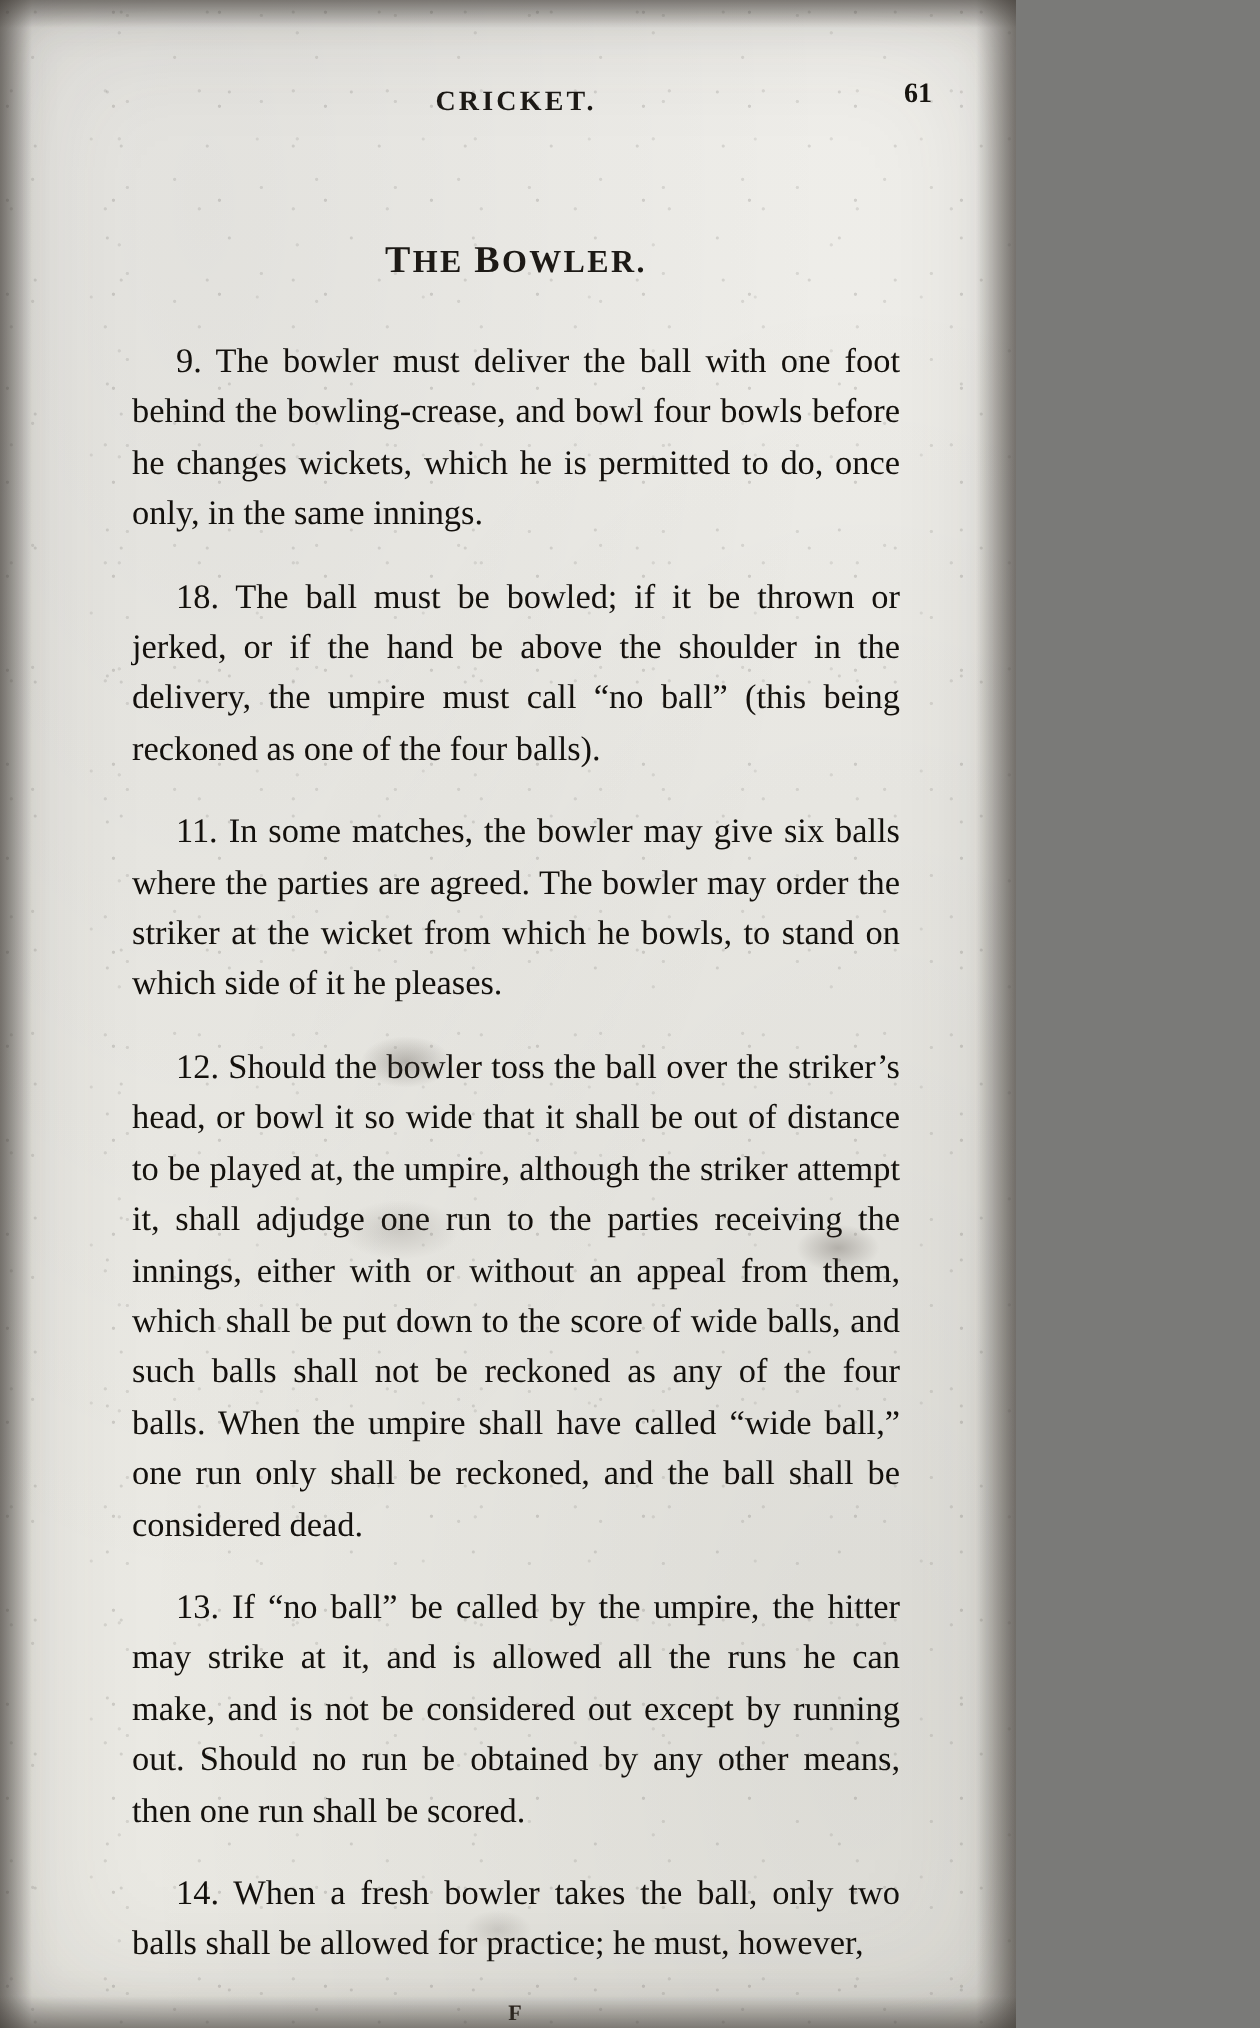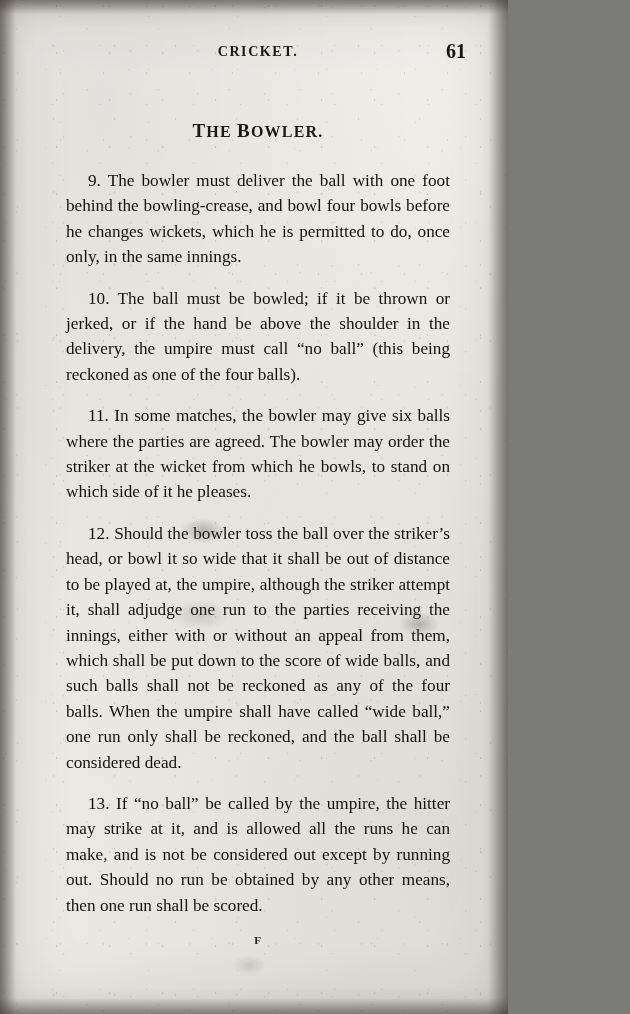--- a/index.html
+++ b/index.html
@@ -110,21 +110,21 @@
     font-size: 14px;
     letter-spacing: 1.6px;
     color: #1d1a16;
   }
   #page-number {
     position: absolute;
     right: 0;
     top: 0;
     font-family: "Liberation Serif", serif;
     font-weight: bold;
-    font-size: 20px;
+    font-size: 14px;
     color: #17140f;
   }
 
   #section-title {
     margin-top: 46px;
     text-align: center;
     font-family: Liberation Serif, serif;
     font-weight: bold;
     font-size: 16px;
     letter-spacing: 1.2px;
@@ -166,24 +166,25 @@
       <div id="running-head">CRICKET.</div>
       <div id="page-number">61</div>
     </div>
 
     <div id="section-title">
       <span class="sc-first">T</span><span>HE </span><span class="sc-first">B</span><span>OWLER.</span>
     </div>
 
     <div id="body-text">
       <p>9. The bowler must deliver the ball with one foot behind the bowling-crease, and bowl four bowls before he changes wickets, which he is permitted to do, once only, in the same innings.</p>
-      <p>10. The ball must be bowled; if it be thrown or jerked, or if the hand be above the shoulder in the delivery, the umpire must call “no ball” (this being reckoned as one of the four balls).</p>
+      <p>18. The ball must be bowled; if it be thrown or jerked, or if the hand be above the shoulder in the delivery, the umpire must call “no ball” (this being reckoned as one of the four balls).</p>
       <p>11. In some matches, the bowler may give six balls where the parties are agreed. The bowler may order the striker at the wicket from which he bowls, to stand on which side of it he pleases.</p>
       <p>12. Should the bowler toss the ball over the striker’s head, or bowl it so wide that it shall be out of distance to be played at, the umpire, although the striker attempt it, shall adjudge one run to the parties receiving the innings, either with or without an appeal from them, which shall be put down to the score of wide balls, and such balls shall not be reckoned as any of the four balls. When the umpire shall have called “wide ball,” one run only shall be reckoned, and the ball shall be considered dead.</p>
       <p>13. If “no ball” be called by the umpire, the hitter may strike at it, and is allowed all the runs he can make, and is not be considered out except by running out. Should no run be obtained by any other means, then one run shall be scored.</p>
+      <p>14. When a fresh bowler takes the ball, only two balls shall be allowed for practice; he must, however,</p>
     </div>
 
     <div id="signature-mark">F</div>
 
   </div>
 
   <div class="smudge" style="left: 180px; top: 518px; width: 46px; height: 26px;"></div>
   <div class="smudge" style="left: 398px; top: 612px; width: 42px; height: 24px;"></div>
   <div class="smudge" style="left: 170px; top: 600px; width: 60px; height: 30px; opacity: 0.55;"></div>
   <div class="smudge" style="left: 585px; top: 590px; width: 26px; height: 34px; opacity: 0.7;"></div>

